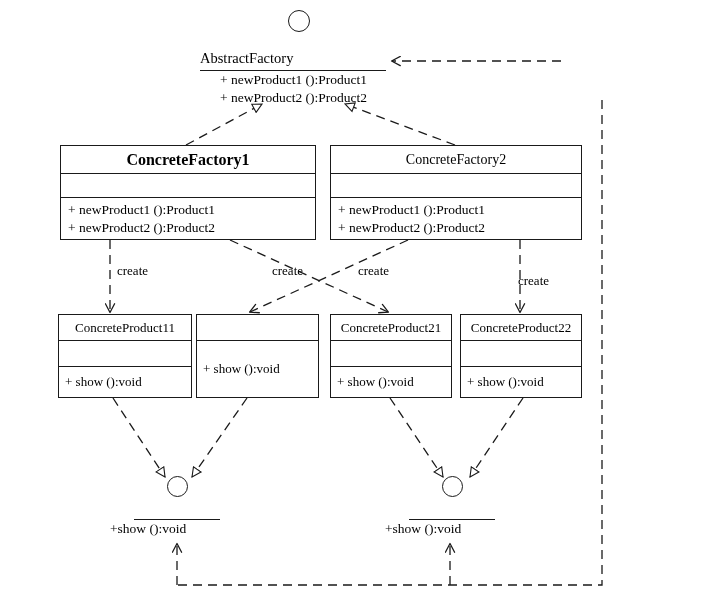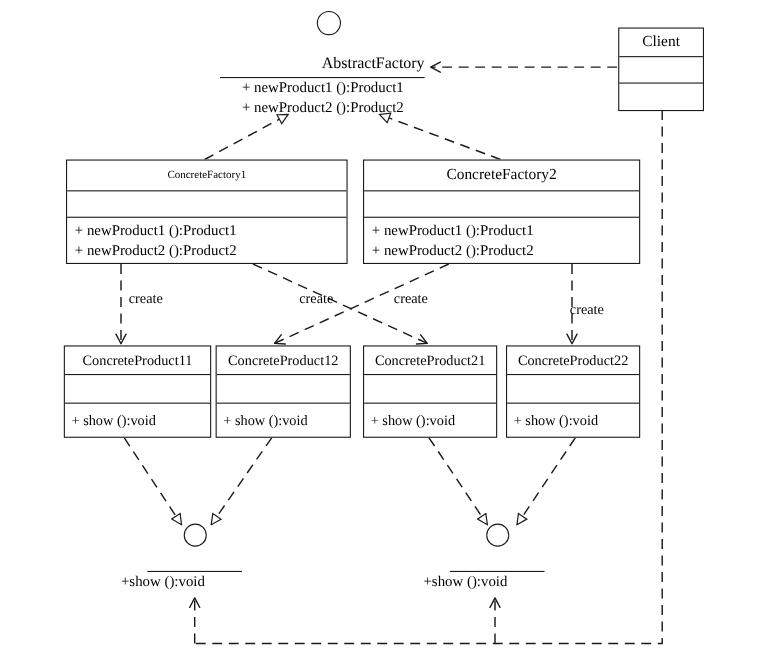--- a/index.html
+++ b/index.html
@@ -63,21 +63,21 @@
   .iface .lolli {
     position: absolute;
     border: 1.4px solid #1a1a1a;
     border-radius: 50%;
     background: #ffffff;
     box-sizing: border-box;
   }
   .iface .iface-name {
     position: absolute;
     width: 100%;
-    text-align: right;
+    text-align: left;
     white-space: nowrap;
   }
   .iface .iface-rule {
     position: absolute;
     border-top: 1.2px solid #1a1a1a;
   }
   .iface .iface-op {
     position: absolute;
     width: 100%;
     white-space: nowrap;
@@ -168,34 +168,23 @@
   </svg>
 
   <div class="iface" style="left:200px; top:10px; width:186px; height:95px;">
     <div class="lolli" style="left:88px; top:0px; width:22px; height:22px;"></div>
     <div class="iface-name abstract-title" style="left:0; top:40px; width:186px; font-size:14.5px;">AbstractFactory</div>
     <div class="abstract-rule" style="left:0px; top:60px; width:186px;"></div>
     <div class="abstract-op" style="left:20px; top:62px; font-size:13.5px;">+ newProduct1 ():Product1</div>
     <div class="abstract-op" style="left:20px; top:80px; font-size:13.5px;">+ newProduct2 ():Product2</div>
   </div>
 
-  <div class="uml-class" style="left:562px; top:25px; width:78px; height:76px;">
-    <div class="compartment name" style="height:26px; font-size:14px;">
-      <span>Client</span>
-    </div>
-    <div class="compartment attrs" style="height:24px; font-size:13px; padding-left:5px;">
-      <span></span>
-    </div>
-    <div class="compartment ops" style="flex:1; font-size:13px; padding-left:5px;">
-      <span></span>
-    </div>
-  </div>
 
   <div class="uml-class" style="left:60px; top:145px; width:256px; height:95px;">
-    <div class="compartment name" style="height:28px; font-size:10px;">
+    <div class="compartment name" style="height:28px; font-size:16px;font-weight:bold;">
       <span>ConcreteFactory1</span>
     </div>
     <div class="compartment attrs" style="height:24px; font-size:13px; padding-left:7px;">
       <span></span>
     </div>
     <div class="compartment ops" style="flex:1; font-size:13.5px; padding-left:7px;">
       <div class="op-line">+ newProduct1 ():Product1</div>
       <div class="op-line">+ newProduct2 ():Product2</div>
     </div>
   </div>
@@ -224,23 +213,20 @@
     </div>
     <div class="compartment attrs" style="height:26px; font-size:12.5px; padding-left:6px;">
       <span></span>
     </div>
     <div class="compartment ops" style="flex:1; font-size:13px; padding-left:6px;">
       <div class="op-line">+ show ():void</div>
     </div>
   </div>
 
   <div class="uml-class" style="left:196px; top:314px; width:123px; height:84px;">
-    <div class="compartment name" style="height:26px; font-size:13px;">
-      <span>ConcreteProduct12</span>
-    </div>
     <div class="compartment attrs" style="height:26px; font-size:12.5px; padding-left:6px;">
       <span></span>
     </div>
     <div class="compartment ops" style="flex:1; font-size:13px; padding-left:6px;">
       <div class="op-line">+ show ():void</div>
     </div>
   </div>
 
   <div class="uml-class" style="left:330px; top:314px; width:122px; height:84px;">
     <div class="compartment name" style="height:26px; font-size:13px;">

